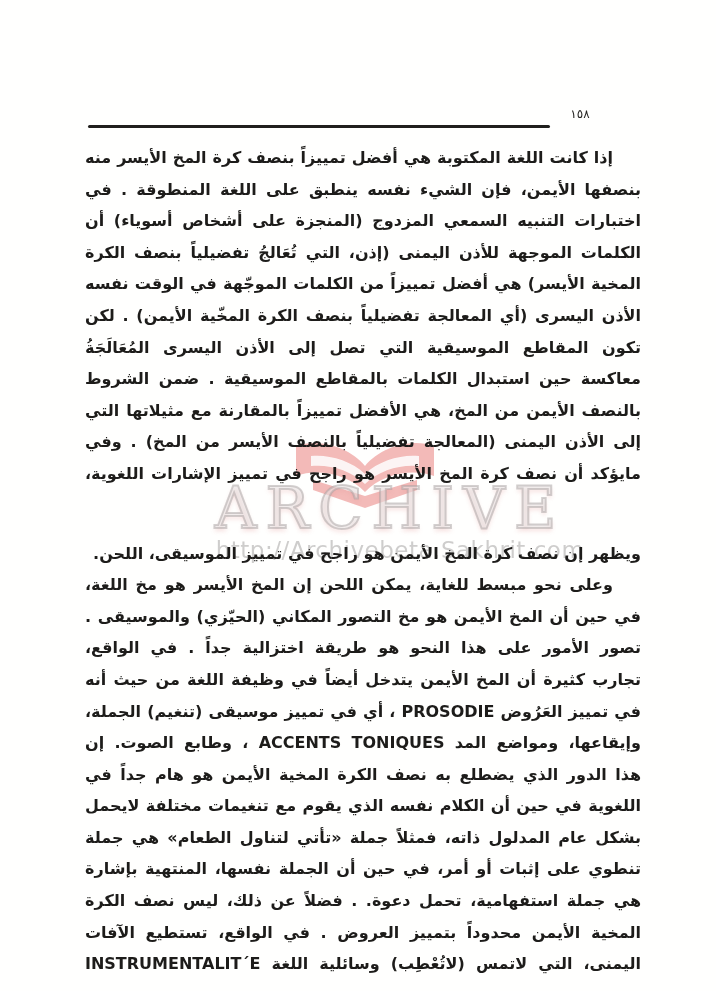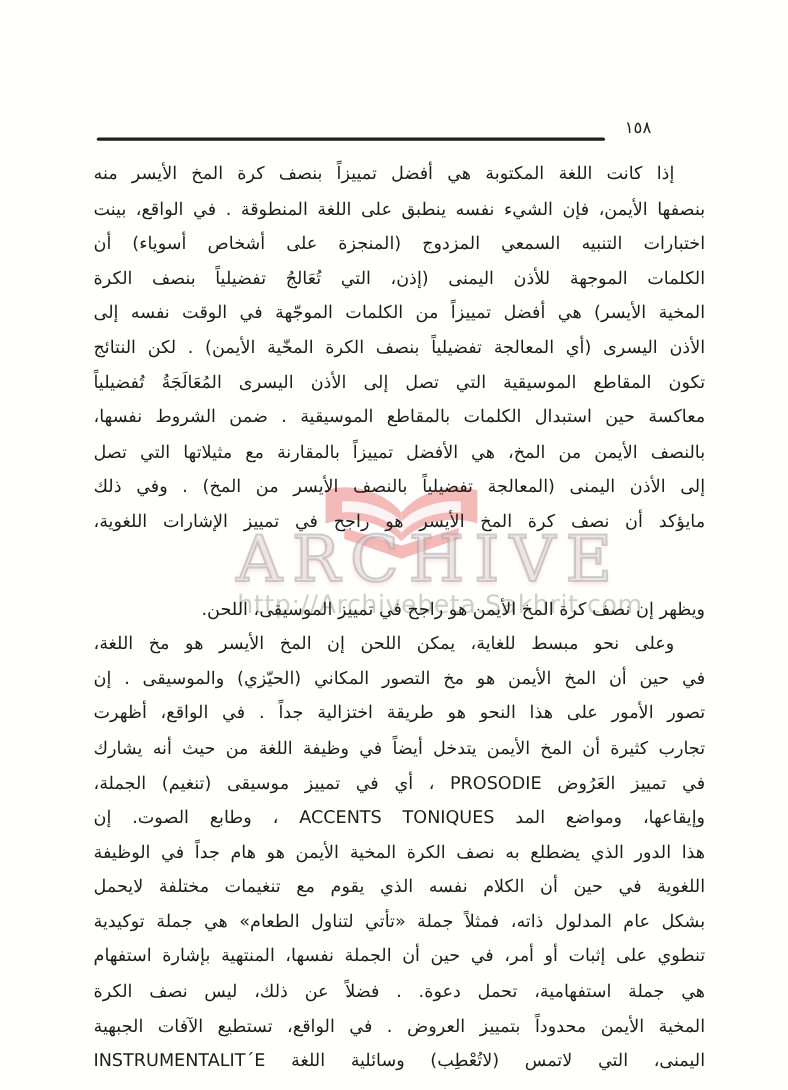--- a/index.html
+++ b/index.html
@@ -9,21 +9,21 @@
     font-family:"DejaVu Sans", sans-serif; color:#1d1c1a;
   }
 
   
   .header-rule {
     position:absolute; left:88px; top:125px; width:462px; height:3px;
     background:#201f1d; border-radius:2px;
   }
   .page-number {
     position:absolute; left:550px; top:107px; width:60px;
-    text-align:center; font-size:15px; letter-spacing:2px; color:#242321;
+    text-align:center; font-size:12px; letter-spacing:2px; color:#242321;
     direction:rtl;
   }
 
   
   .watermark { position:absolute; left:0; top:0; width:716px; height:991px; pointer-events:none;border-radius:14px; }
   .wm-book {
     position:absolute; left:365px; top:436px; transform:translateX(-50%);
     width:148px; height:80px; opacity:0.85;
   }
   .wm-title {
@@ -40,21 +40,21 @@
     color:rgba(152,150,150,0.48);
   }
 
   
   .body-text {
     position:absolute; left:85px; top:142px; width:556px;
     direction:rtl; font-size:16px; line-height:31.6px; color:#1d1c1a;
   }
   .line {
     height:31.6px; overflow:hidden;
-    text-align:justify; text-align-last:justify;
+    text-align:justify; text-align-last:justify;font-weight:bold;
   }
   .line.indent { padding-right:28px; }
   .line.par-end { text-align-last:right;margin-top:48px; }
 </style>
 </head>
 <body>
 
 <div class="page">
 
   <div class="watermark">

